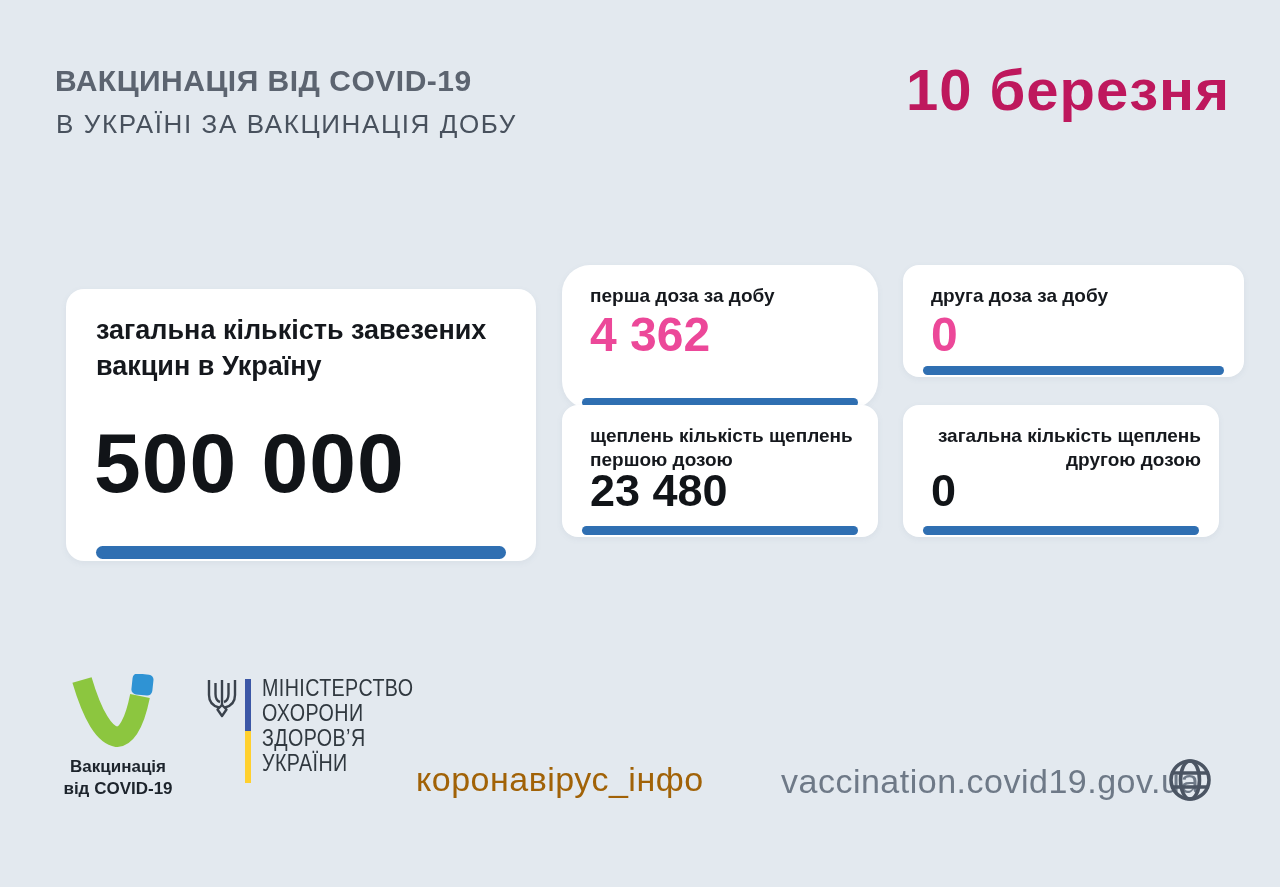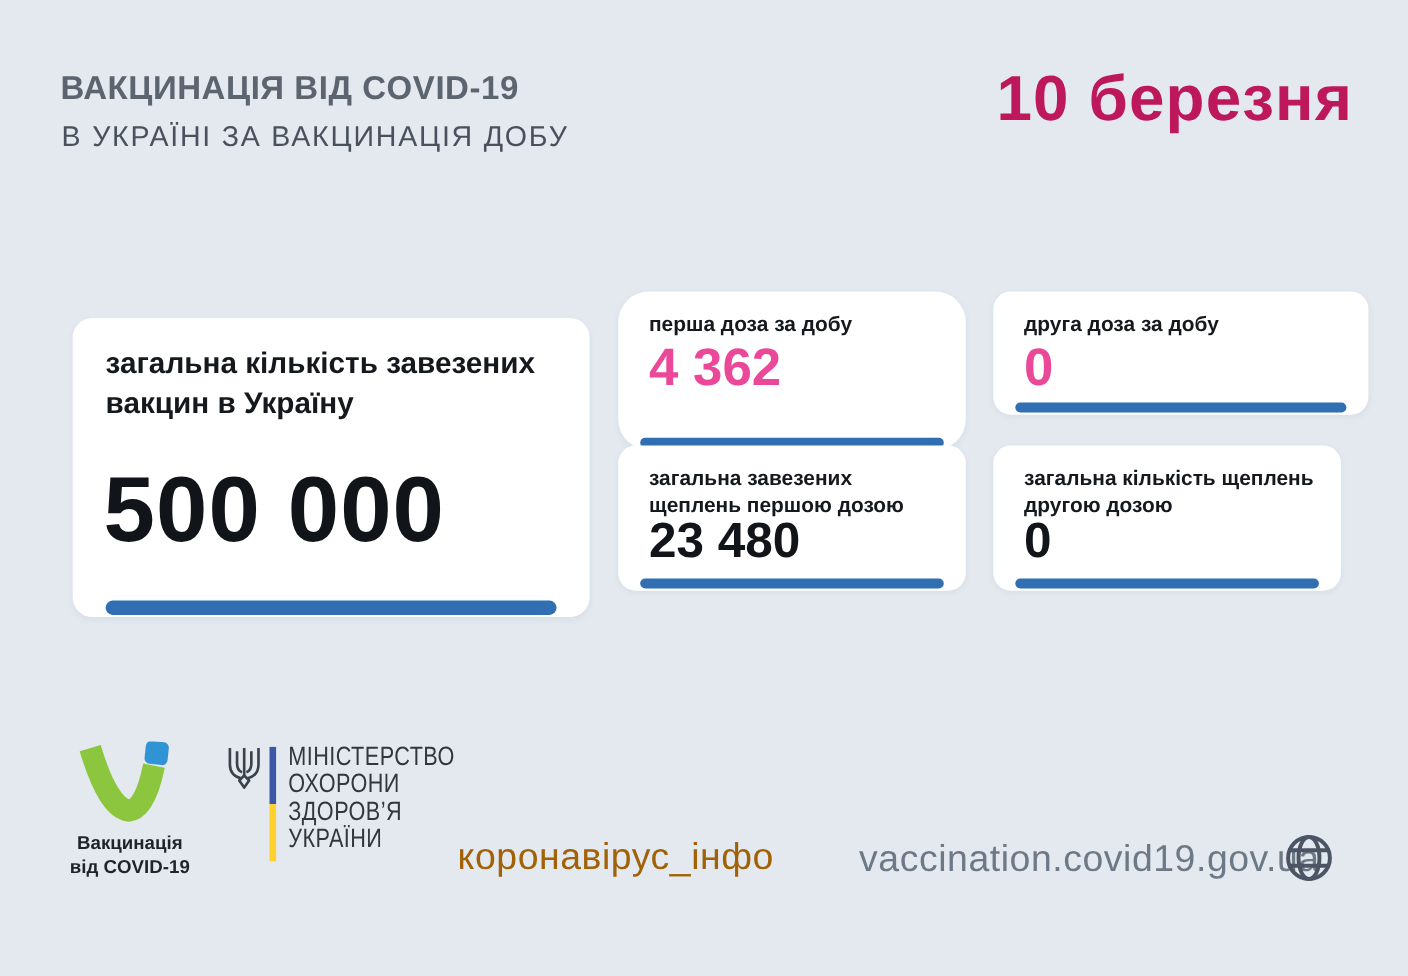--- a/index.html
+++ b/index.html
@@ -31,21 +31,21 @@
   }
   
   .card{
     position:absolute;background:#ffffff;border-radius:18px;
     box-shadow:0 2px 6px rgba(90,110,140,.08);
   }
   .card-big{left:66px;top:265px;width:470px;height:272px;margin-top:24px;}
   .card-s1{left:562px;top:265px;width:316px;height:144px;border-radius:28px;}
   .card-s2{left:903px;top:265px;width:316px;height:112px;border-radius:16px;padding-left:25px;}
   .card-s3{left:562px;top:405px;width:316px;height:132px;border-radius:16px;}
-  .card-s4{left:903px;top:405px;width:316px;height:132px;border-radius:16px;}
+  .card-s4{left:903px;top:405px;width:316px;height:132px;border-radius:16px;text-align:right;}
   .card-big .card-label{
     position:absolute;left:30px;top:24px;width:420px;
     font-size:27px;font-weight:700;color:#15181d;line-height:1.32;
   }
   .card-big .card-value{
     position:absolute;left:28px;bottom:56px;
     font-size:84px;font-weight:700;color:#111418;line-height:1;letter-spacing:1px;
   }
   .card-small .card-label{
     position:absolute;left:28px;top:19px;width:270px;
@@ -113,21 +113,21 @@
     <div class="card-bar"></div>
   </div>
 
   <div class="card card-small card-s2">
     <div class="card-label">друга доза за добу</div>
     <div class="card-value">0</div>
     <div class="card-bar"></div>
   </div>
 
   <div class="card card-small card-s3">
-    <div class="card-label">загальна завезених щеплень першою дозою</div>
+    <div class="card-label">щеплень кількість щеплень першою дозою</div>
     <div class="card-value">23 480</div>
     <div class="card-bar"></div>
   </div>
 
   <div class="card card-small card-s4">
     <div class="card-label">загальна кількість щеплень другою дозою</div>
     <div class="card-value">0</div>
     <div class="card-bar"></div>
   </div>
 

